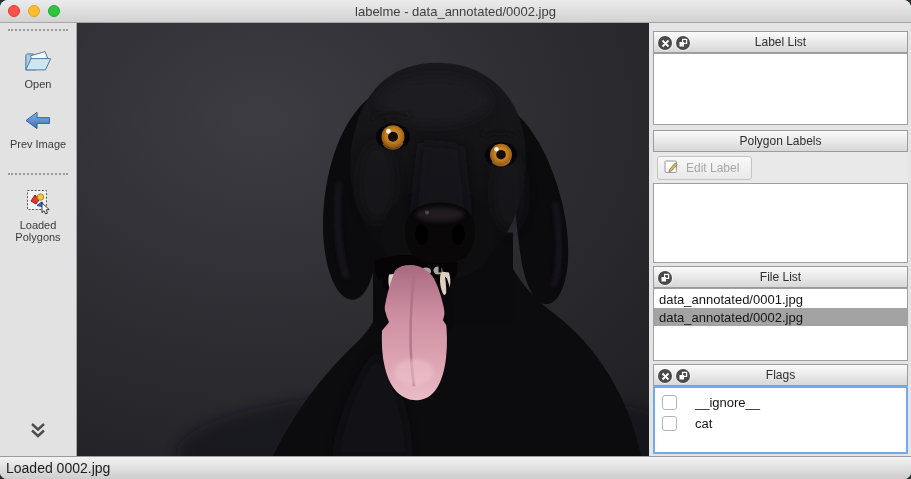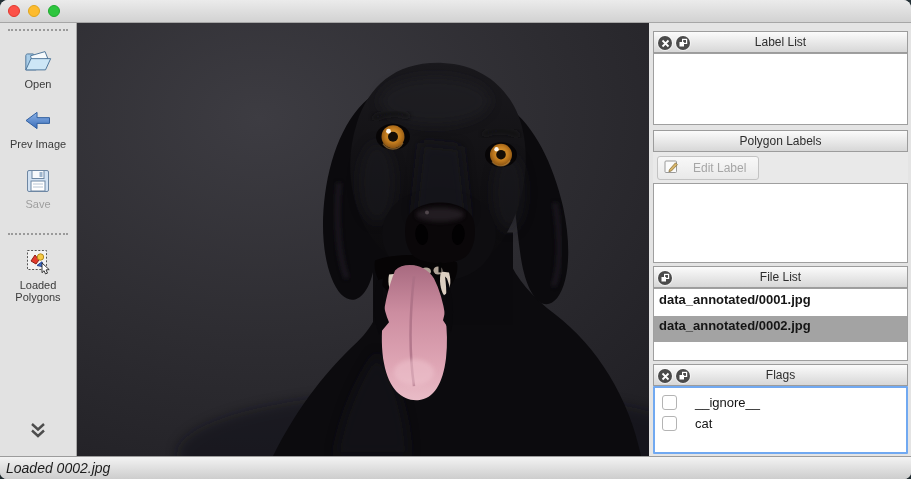--- a/index.html
+++ b/index.html
@@ -37,47 +37,48 @@
   .dock-header{height:22px;flex:0 0 22px;background:linear-gradient(#fbfbfb,#d7d7d7);border:1px solid #9c9c9c;
                position:relative;display:flex;align-items:center;justify-content:center;}
   .dock-title{font-size:12px;color:#2e2e2e;}
   .dock-btns{position:absolute;left:4px;top:4px;display:flex;gap:4px;}
   .dock-btn{width:14px;height:14px;border-radius:50%;background:#4a4a4a;display:flex;align-items:center;
             justify-content:center;box-shadow:0 0 0 1px rgba(255,255,255,.55);}
   .dock-list{background:#fff;border:1px solid #9f9f9f;overflow:hidden;}
   .gap5{height:5px;flex:0 0 5px;} .gap3{height:3px;flex:0 0 3px;}
   #label-list{height:72px;flex:0 0 72px;}
   .edit-row{height:31px;flex:0 0 31px;display:flex;align-items:center;padding-left:4px;background:#e9e9e9;}
-  .edit-btn{display:flex;align-items:center;gap:13px;height:24px;padding:0 12px 0 5px;
+  .edit-btn{display:flex;align-items:center;gap:6px;height:24px;padding:0 12px 0 5px;
             background:linear-gradient(#f8f8f8,#e9e9e9);border:1px solid #c3c3c3;border-radius:3px;
             font-size:12px;color:#a6a6a6;font-family:inherit;}
   #polygon-list{height:80px;flex:0 0 80px;}
   #file-list{height:73px;flex:0 0 73px;font-size:13px;padding-top:1px;}
-  .file-row{height:26px;line-height:19px;padding-left:5px;color:#151515;white-space:nowrap;overflow:hidden;font-weight:bold;}
+  .file-row{height:18px;line-height:19px;padding-left:5px;color:#151515;white-space:nowrap;overflow:hidden;}
   .file-row.selected{background:#a3a3a3;}
   #flags-list{flex:1;background:#fff;border:2px solid #71a9f1;border-radius:1px;padding-top:4px;}
   .flag-row{display:flex;align-items:center;height:21px;padding-left:7px;gap:18px;font-size:13px;color:#141414;}
   .checkbox{width:15px;height:15px;border-radius:3px;background:#fff;border:1px solid #b4b4b4;
             display:flex;align-items:center;justify-content:center;}
   .checkbox.checked{background:#1e8bee;border-color:#1a7bd4;}
   
   .statusbar{height:23px;border-top:1px solid #9c9c9c;background:linear-gradient(#f3f3f3,#cdcdcd);
-             display:flex;align-items:center;padding-left:6px;font-size:14px;color:#1c1c1c;font-style:italic;}
+             display:flex;align-items:center;padding-left:6px;font-size:14px;color:#1c1c1c;}
 </style>
 </head>
 <body>
 
 <div class="window">
 
   <div class="titlebar">
     <div class="traffic">
       <span class="light red"></span>
       <span class="light yellow"></span>
       <span class="light green"></span>
     </div>
+    <span class="title">labelme - data_annotated/0002.jpg</span>
   </div>
 
   <div class="main">
 
     <div class="toolbar">
       <div class="tb-handle"></div>
       <div class="tb-items">
           <div class="tb-item">
             <span class="tb-icon">
               <svg width="30" height="27" viewBox="0 0 32 28">
@@ -96,35 +97,20 @@
                 <defs>
                   <linearGradient id="abg2" x1="0" y1="0" x2="0" y2="1">
                     <stop offset="0" stop-color="#8db4e8"></stop>
                     <stop offset="1" stop-color="#3a6cb8"></stop>
                   </linearGradient>
                 </defs>
                 <path d="M27 9 L14 9 L14 3.5 L2.5 12 L14 20.5 L14 15 L27 15 Z" fill="url(#abg2)" stroke="#2d5c9e"></path>
               </svg>
             </span>
             <span class="tb-label">Prev Image</span>
-          </div>
-          <div class="tb-item disabled">
-            <span class="tb-icon">
-              <svg width="26" height="26" viewBox="0 0 26 26">
-                <g stroke="#6e87a3">
-                  <rect x="2.5" y="2.5" width="21" height="21" rx="1.5" fill="#d3e2f2"></rect>
-                  <rect x="7" y="2.5" width="12" height="8" fill="#f8fafc"></rect>
-                  <rect x="14.5" y="4" width="3" height="5" fill="#9db4cc" stroke="none"></rect>
-                  <rect x="6" y="13" width="14" height="10" fill="#ffffff"></rect>
-                  <line x1="8" y1="16" x2="18" y2="16" stroke="#b9c6d4"></line>
-                  <line x1="8" y1="19" x2="18" y2="19" stroke="#b9c6d4"></line>
-                </g>
-              </svg>
-            </span>
-            <span class="tb-label">Save</span>
           </div>
           <div class="tb-sep"></div>
           <div class="tb-item">
             <span class="tb-icon">
               <svg width="27" height="27" viewBox="0 0 27 27">
                 <rect x="2.5" y="2.5" width="19" height="19" fill="#f2f2f2" stroke="#555" stroke-dasharray="2 1.6"></rect>
                 <path d="M6 13 L10 7 L14 12 L11 16 Z" fill="#e23b2e" stroke="#8e1f16"></path>
                 <circle cx="15.5" cy="9" r="3.2" fill="#f6c944" stroke="#b18a1c"></circle>
                 <path d="M12 17.5 L17 13.8 L18.6 18.8 Z" fill="#3f6fd1" stroke="#24418a"></path>
                 <path d="M17 15 L24.2 21.6 L21 21.9 L22.5 25.1 L20.5 25.9 L19.1 22.7 L17 24.7 Z" fill="#ffffff" stroke="#222" stroke-width="0.9"></path>

